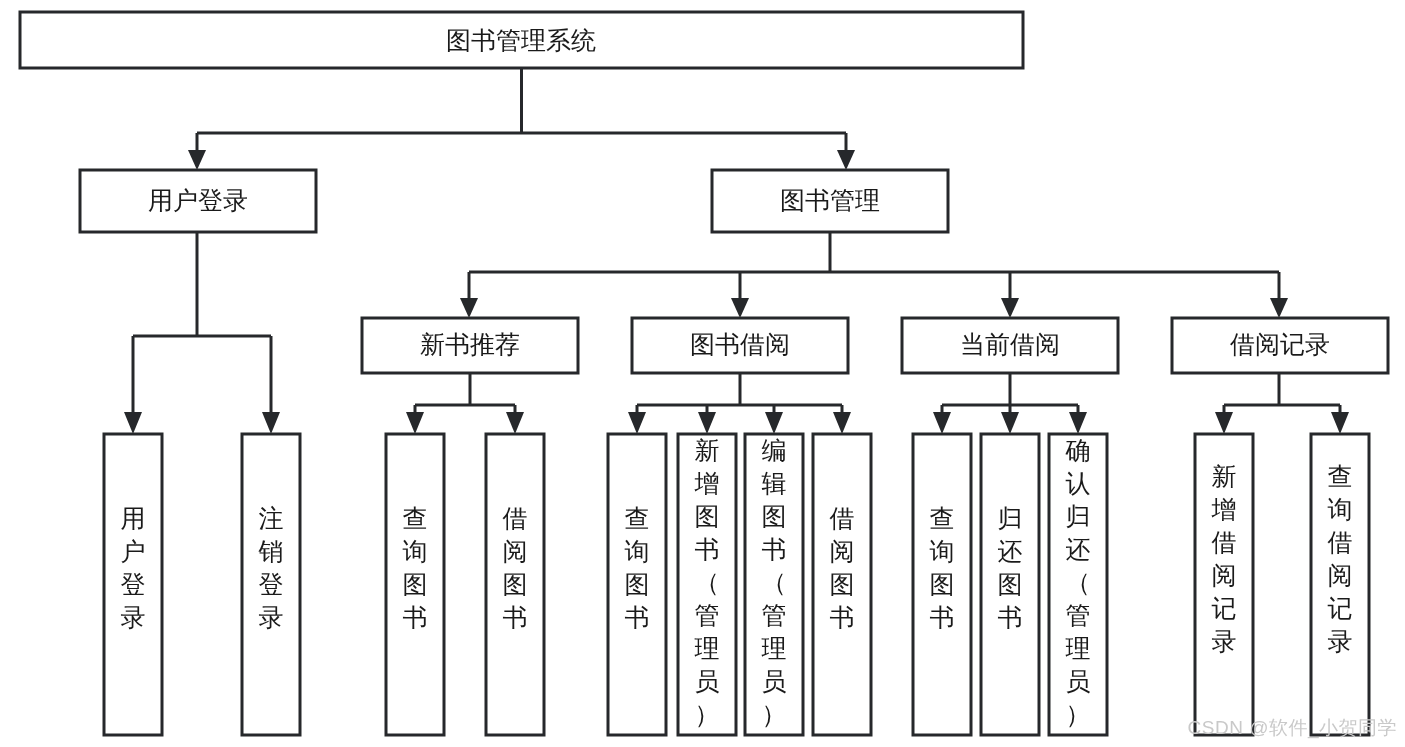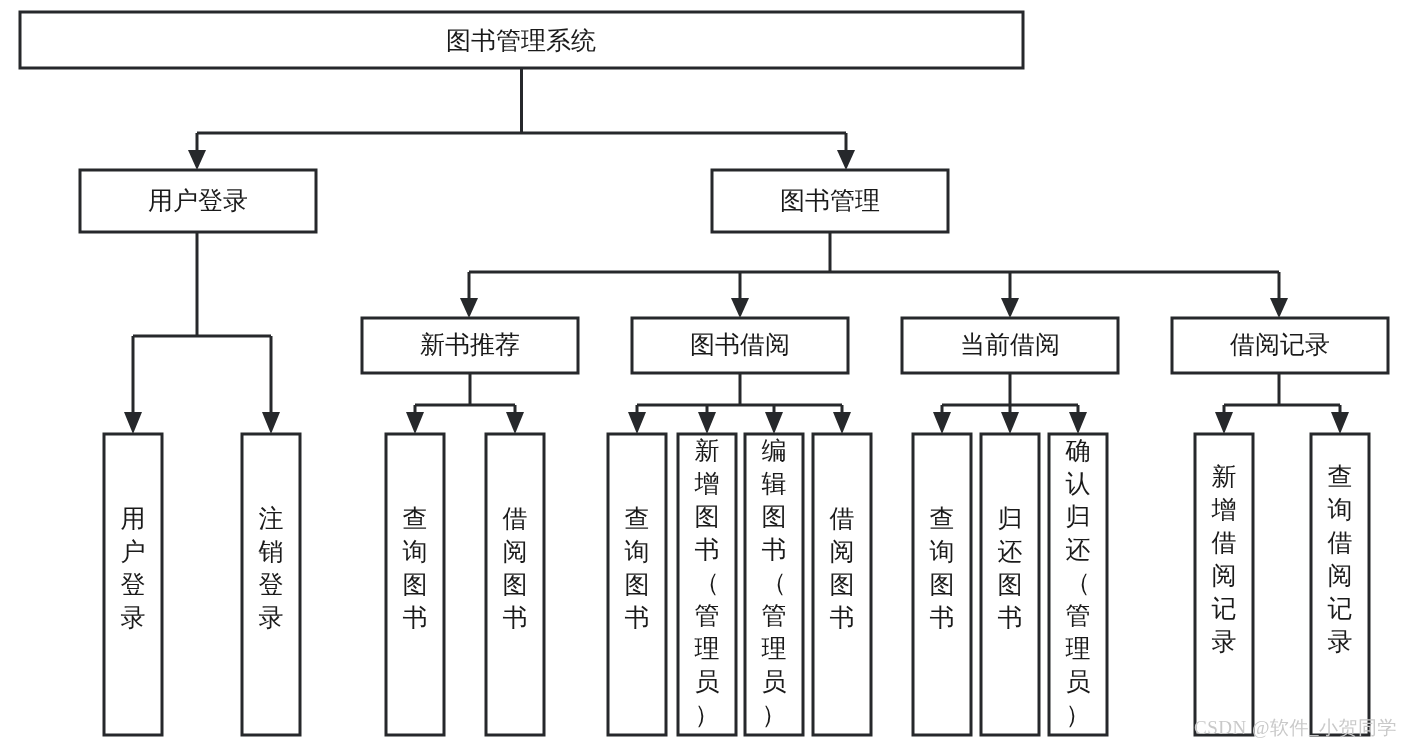--- a/index.html
+++ b/index.html
@@ -52,21 +52,21 @@
     font-size: 25px;
   }
   .label-v {
     font-size: 25px;
     text-anchor: middle;
   }
   .watermark {
     position: absolute;
     right: 8px;
     bottom: 6px;
-    font-family: Liberation Serif, serif;
+    font-family: Liberation Sans, sans-serif;
     font-size: 19px;
     color: #c9c9c9;
     letter-spacing: 0.5px;
     white-space: nowrap;
     user-select: none;
   }
 </style>
 </head>
 <body>
 

